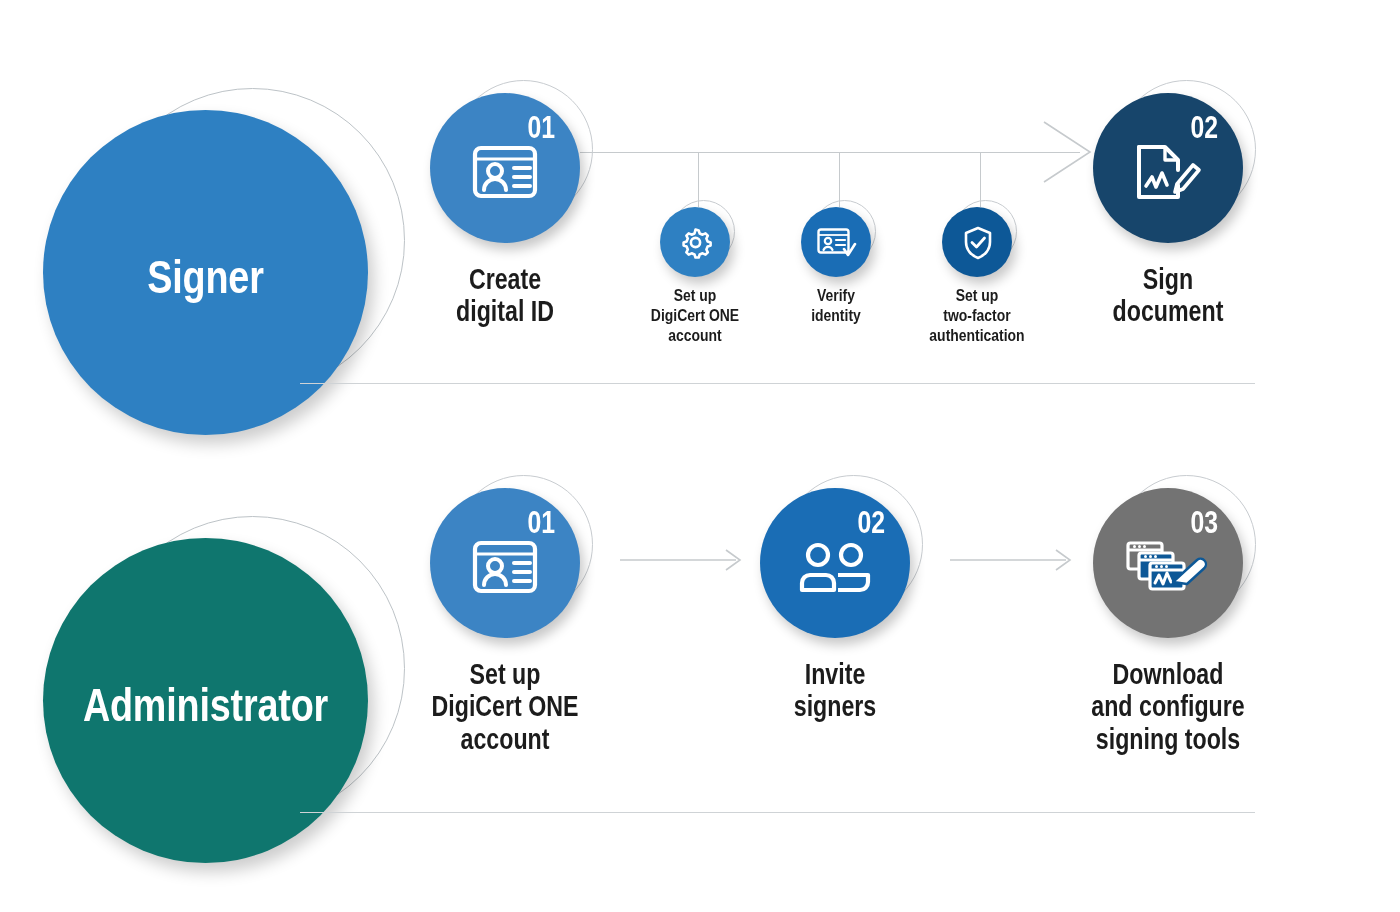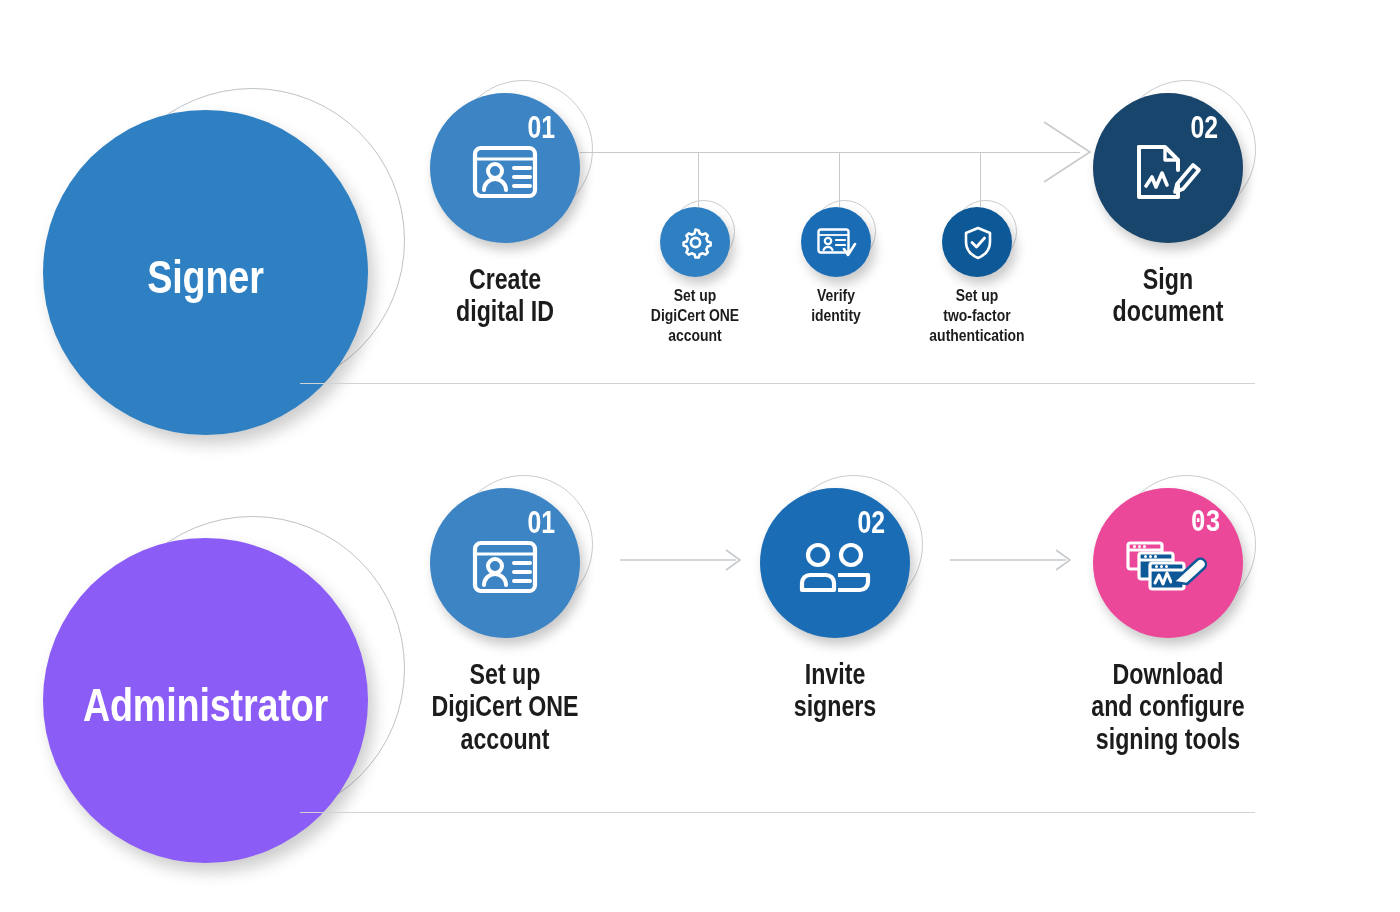--- a/index.html
+++ b/index.html
@@ -207,21 +207,21 @@
       </svg>
     </div>
     <div class="step-caption" style="left:-45px; top:188px; width:240px; font-size:29px;">Sign
 document</div>
   </div>
 
   <div class="divider" style="left:300px; top:383px; width:955px;"></div>
 
   <div class="role-group" style="left:40px; top:498px;">
     <div class="role-ring" style="left:60px; top:18px; width:305px; height:305px;"></div>
-    <div class="role-disc" style="left:3px; top:40px; width:325px; height:325px; background:#8b5cf6;">
+    <div class="role-disc" style="left:3px; top:40px; width:325px; height:325px; background:#0f766e;">
       <div class="role-label" style="top:140px; font-size:46px;">Administrator</div>
     </div>
   </div>
 
   <svg class="arrow-svg" style="left:620px; top:545px;" width="130" height="30" viewBox="0 0 130 30">
     <line x1="0" y1="15" x2="116" y2="15" stroke="#c6cacd" stroke-width="1.6"></line>
     <polyline points="106,5 120,15 106,25" fill="none" stroke="#c6cacd" stroke-width="1.6"></polyline>
   </svg>
 
   <svg class="arrow-svg" style="left:950px; top:545px;" width="130" height="30" viewBox="0 0 130 30">
@@ -259,21 +259,21 @@
         <path d="M4 48 v-7 a8 8 0 0 1 8 -8 h16 a8 8 0 0 1 8 8 v7 z" fill="none" stroke="#ffffff" stroke-width="4.2" stroke-linejoin="round"></path>
         <path d="M40 48 h22 a8 8 0 0 0 8 -8 v-7 h-30" fill="none" stroke="#ffffff" stroke-width="4.2" stroke-linejoin="round"></path>
       </svg>
     </div>
     <div class="step-caption" style="left:-55px; top:188px; width:260px; font-size:29px;">Invite
 signers</div>
   </div>
 
   <div class="step-group" style="left:1093px; top:470px;">
     <div class="step-ring" style="left:24px; top:5px; width:139px; height:139px;"></div>
-    <div class="step-disc" style="left:0px; top:18px; width:150px; height:150px; background:#ec4899;font-family:Liberation Mono, monospace;">
+    <div class="step-disc" style="left:0px; top:18px; width:150px; height:150px; background:#737373;">
       <div class="step-num" style="left:94px; top:19px; font-size:31px;">03</div>
 
       <svg class="step-icon" style="left:32px; top:52px;" width="84" height="56" viewBox="0 0 84 56">
         <g fill="none" stroke="#ffffff" stroke-width="3.2" stroke-linejoin="round">
           <rect x="3" y="3" width="34" height="26" rx="2.5" ry="2.5"></rect>
           <line x1="3" y1="10" x2="37" y2="10"></line>
           <rect x="14" y="13" width="34" height="26" rx="2.5" ry="2.5" fill="#0D5897"></rect>
           <line x1="14" y1="20" x2="48" y2="20"></line>
           <rect x="25" y="23" width="34" height="26" rx="2.5" ry="2.5" fill="#0D5897"></rect>
           <line x1="25" y1="30" x2="59" y2="30"></line>

